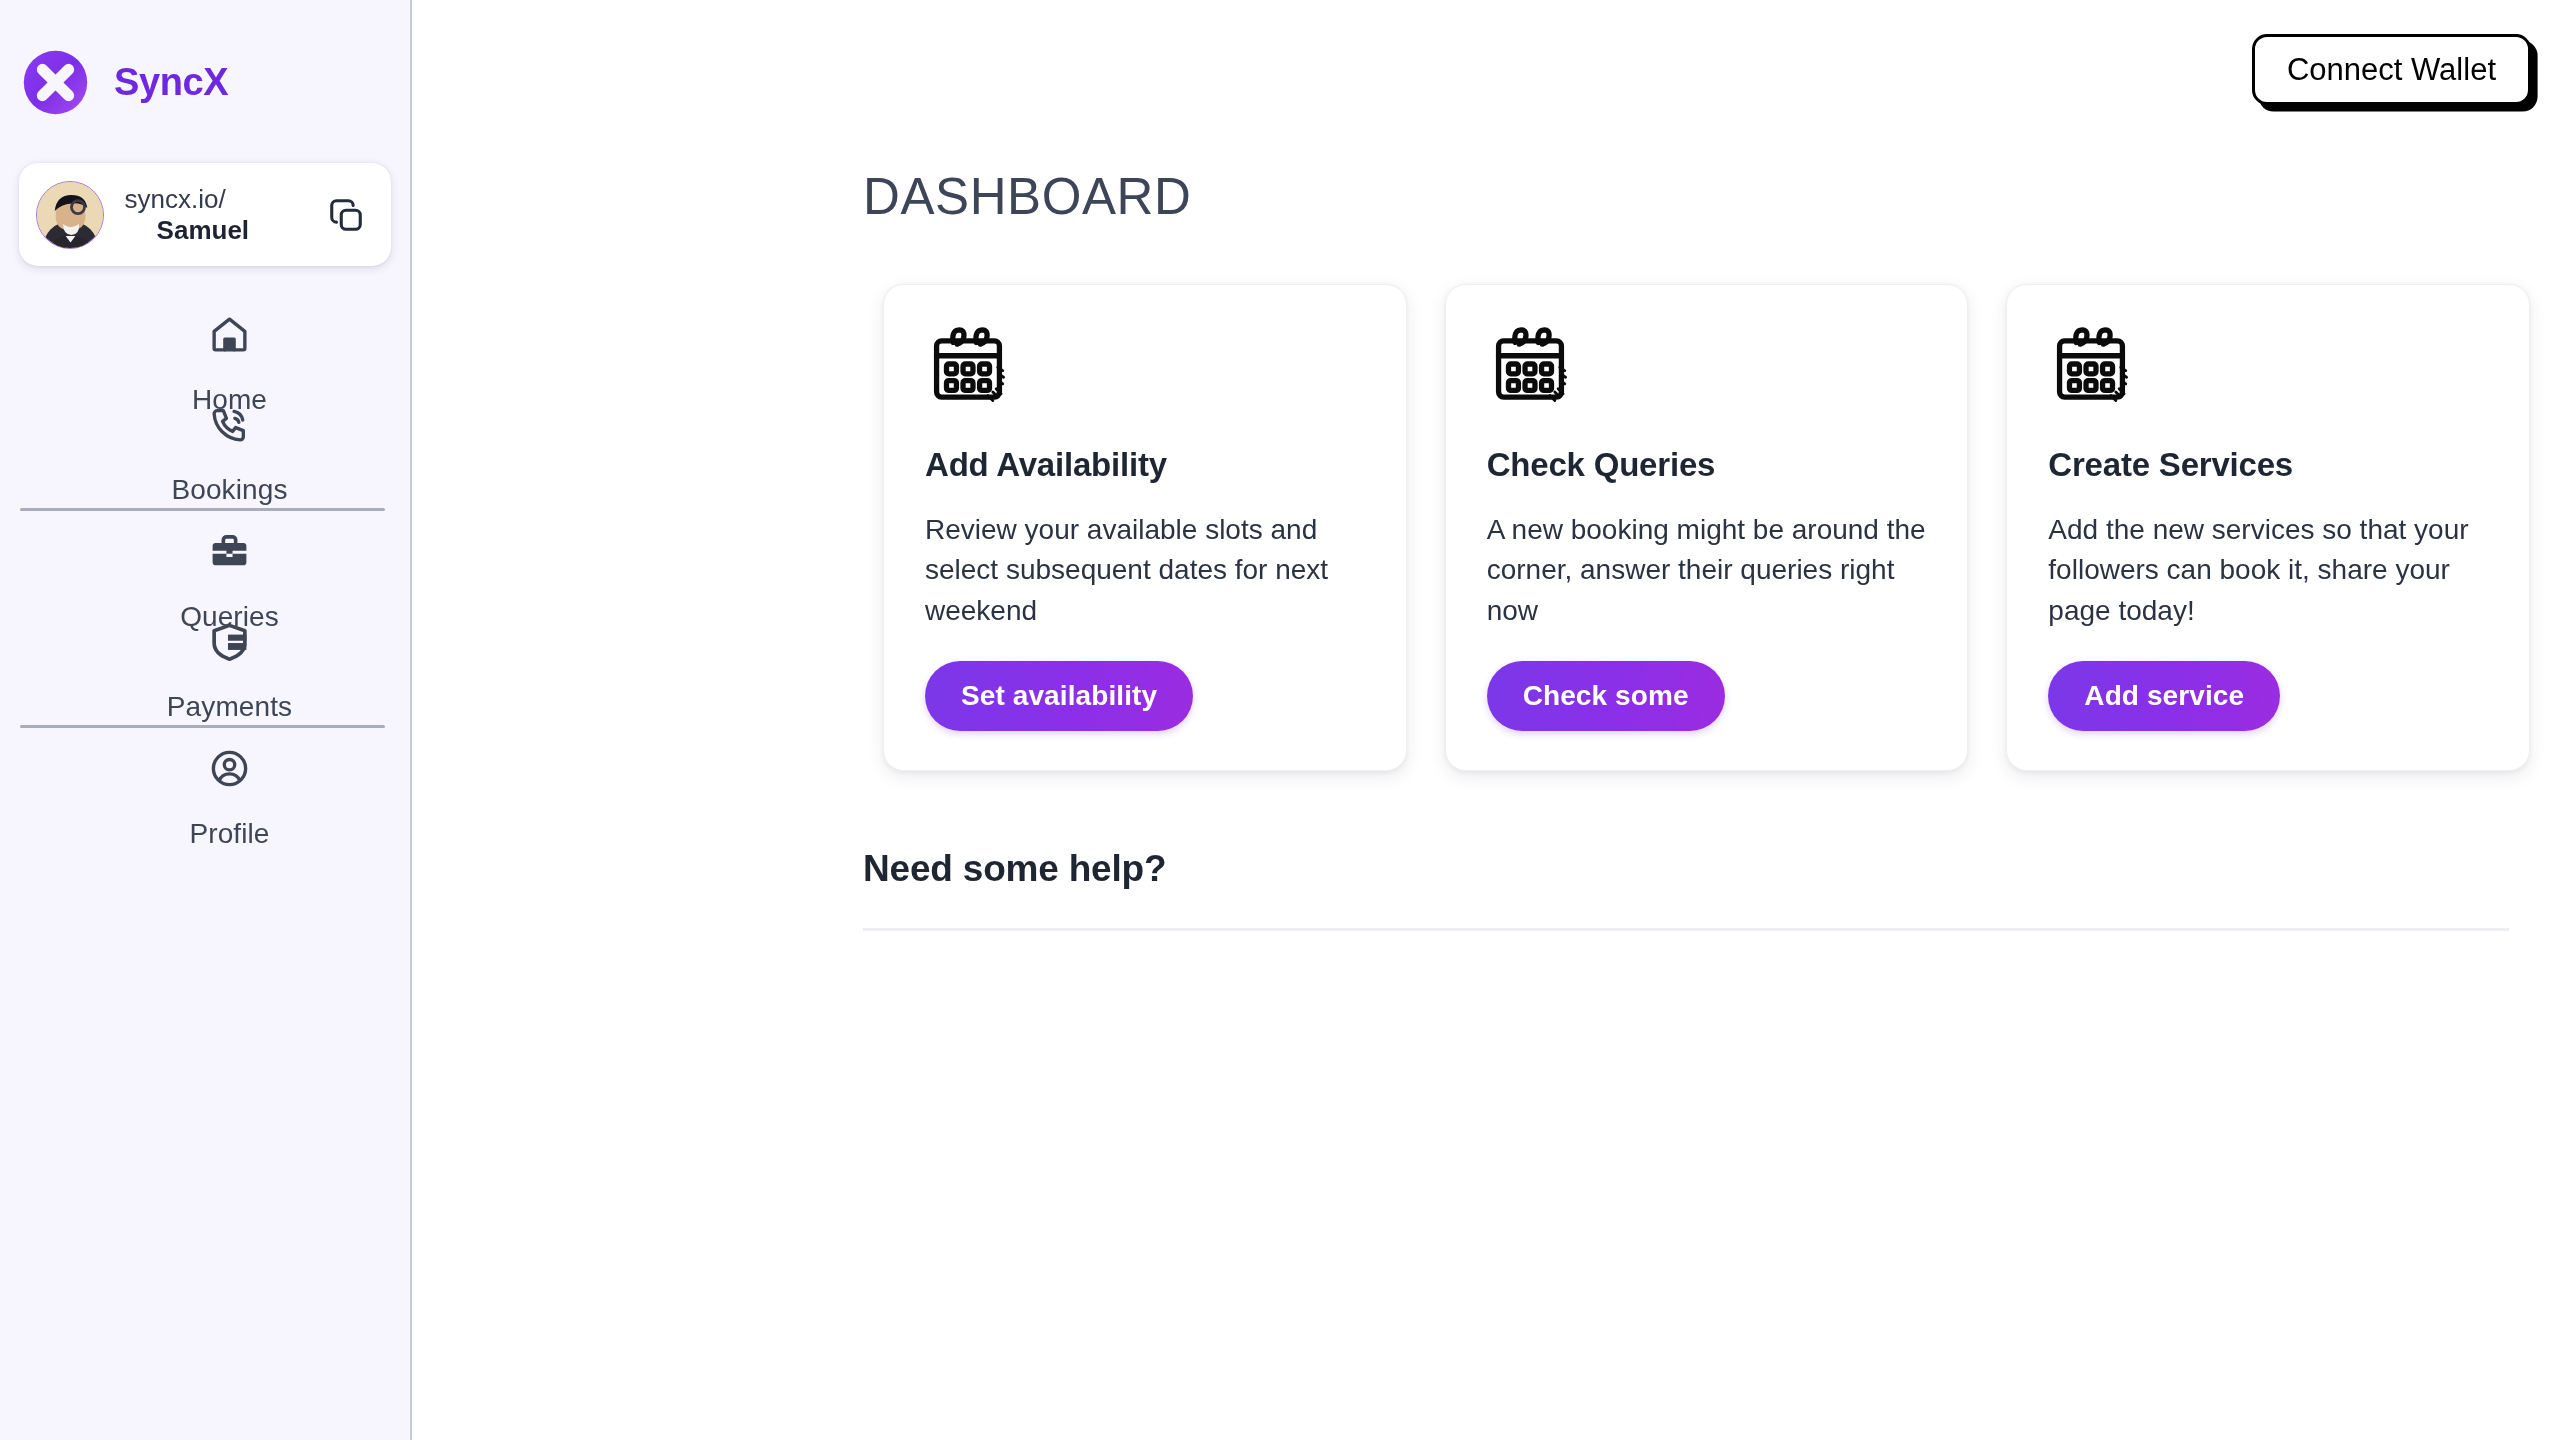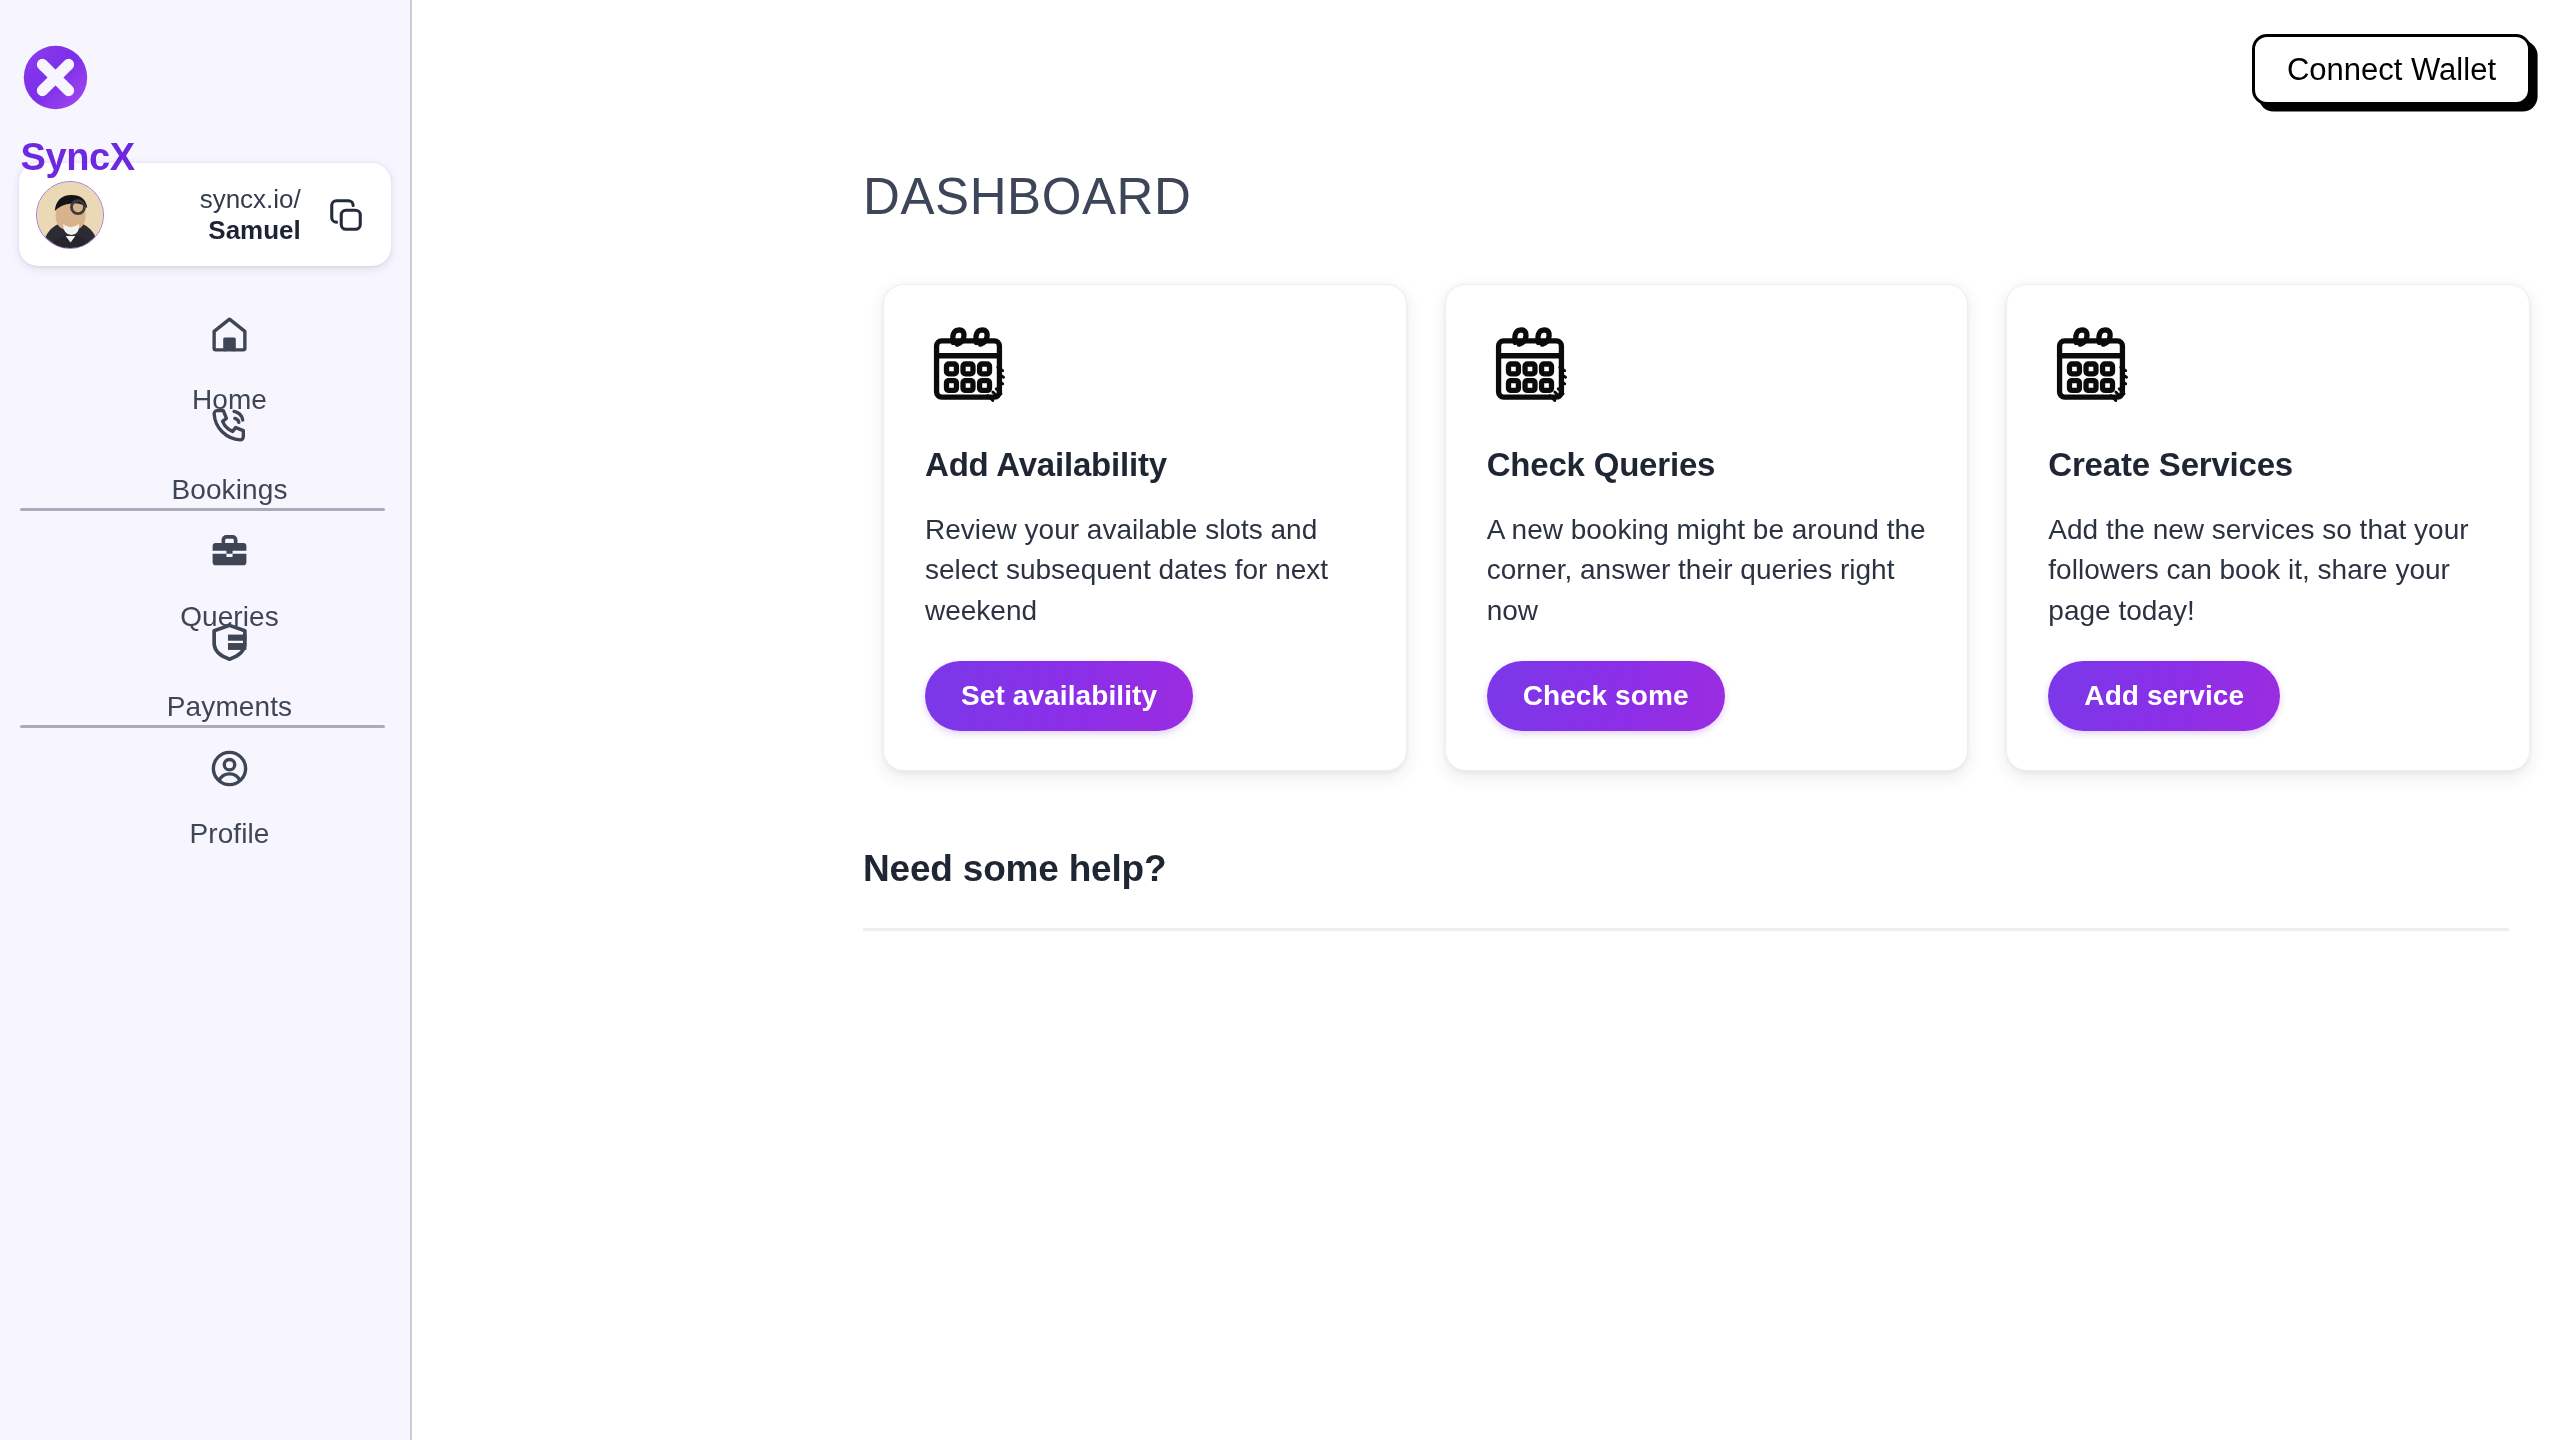--- a/index.html
+++ b/index.html
@@ -28,24 +28,24 @@
     width: 412px;
     height: 1441px;
     background: #f7f5fe;
     border-right: 2.8px solid #c9cbd6;
     flex: 0 0 412px;
     position: relative;
   }
 
   .brand {
     display: flex;
+    align-items: center;
     gap: 24.4px;
     padding: 43px 0 0 20.6px;
     height: 122px;
-    flex-direction: column;
   }
 
   .brand-logo {
     width: 69px;
     height: 69px;
     flex: 0 0 69px;
     position: relative;
   }
 
   .brand-name {
@@ -75,21 +75,20 @@
     border: 1.9px solid #a779e8;
     overflow: hidden;
     position: relative;
     background: #e8cfa4;
   }
 
   .profile-texts {
     flex: 1 1 auto;
     line-height: 1.18;
     min-width: 0;
-    text-align: right;
   }
   .profile-url {
     font-size: 26px;
     color: #333b4f;
     font-weight: 400;
   }
   .profile-handle {
     font-size: 26px;
     color: #1c2333;
     font-weight: bold;

